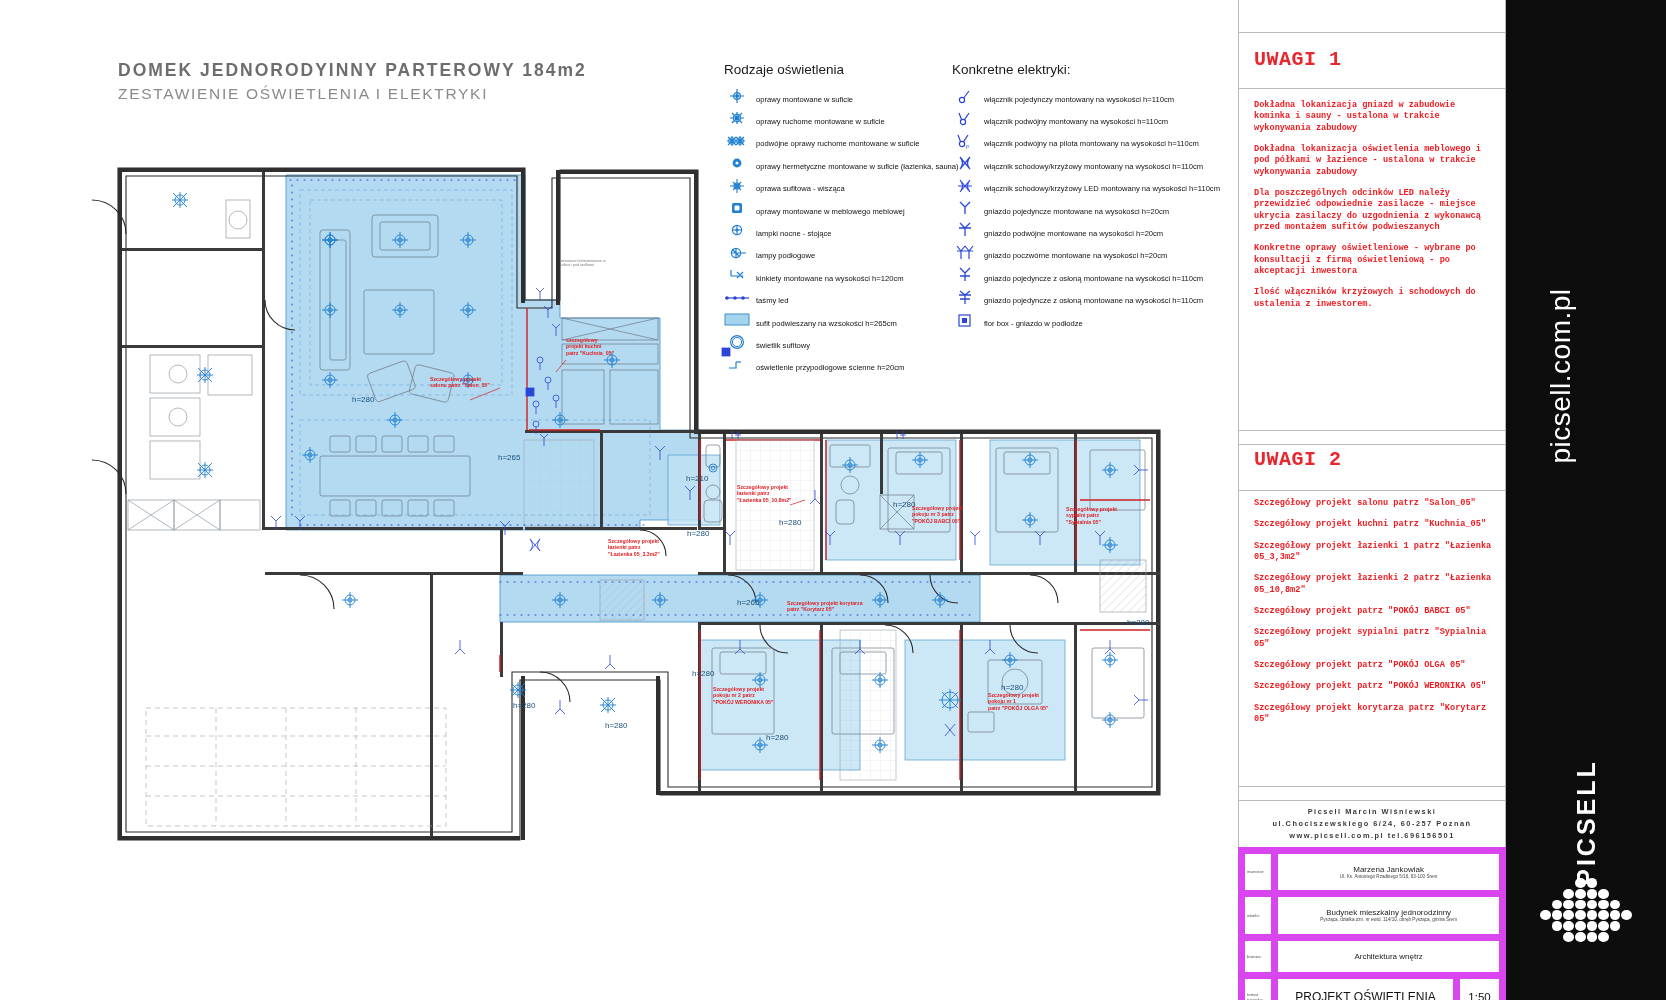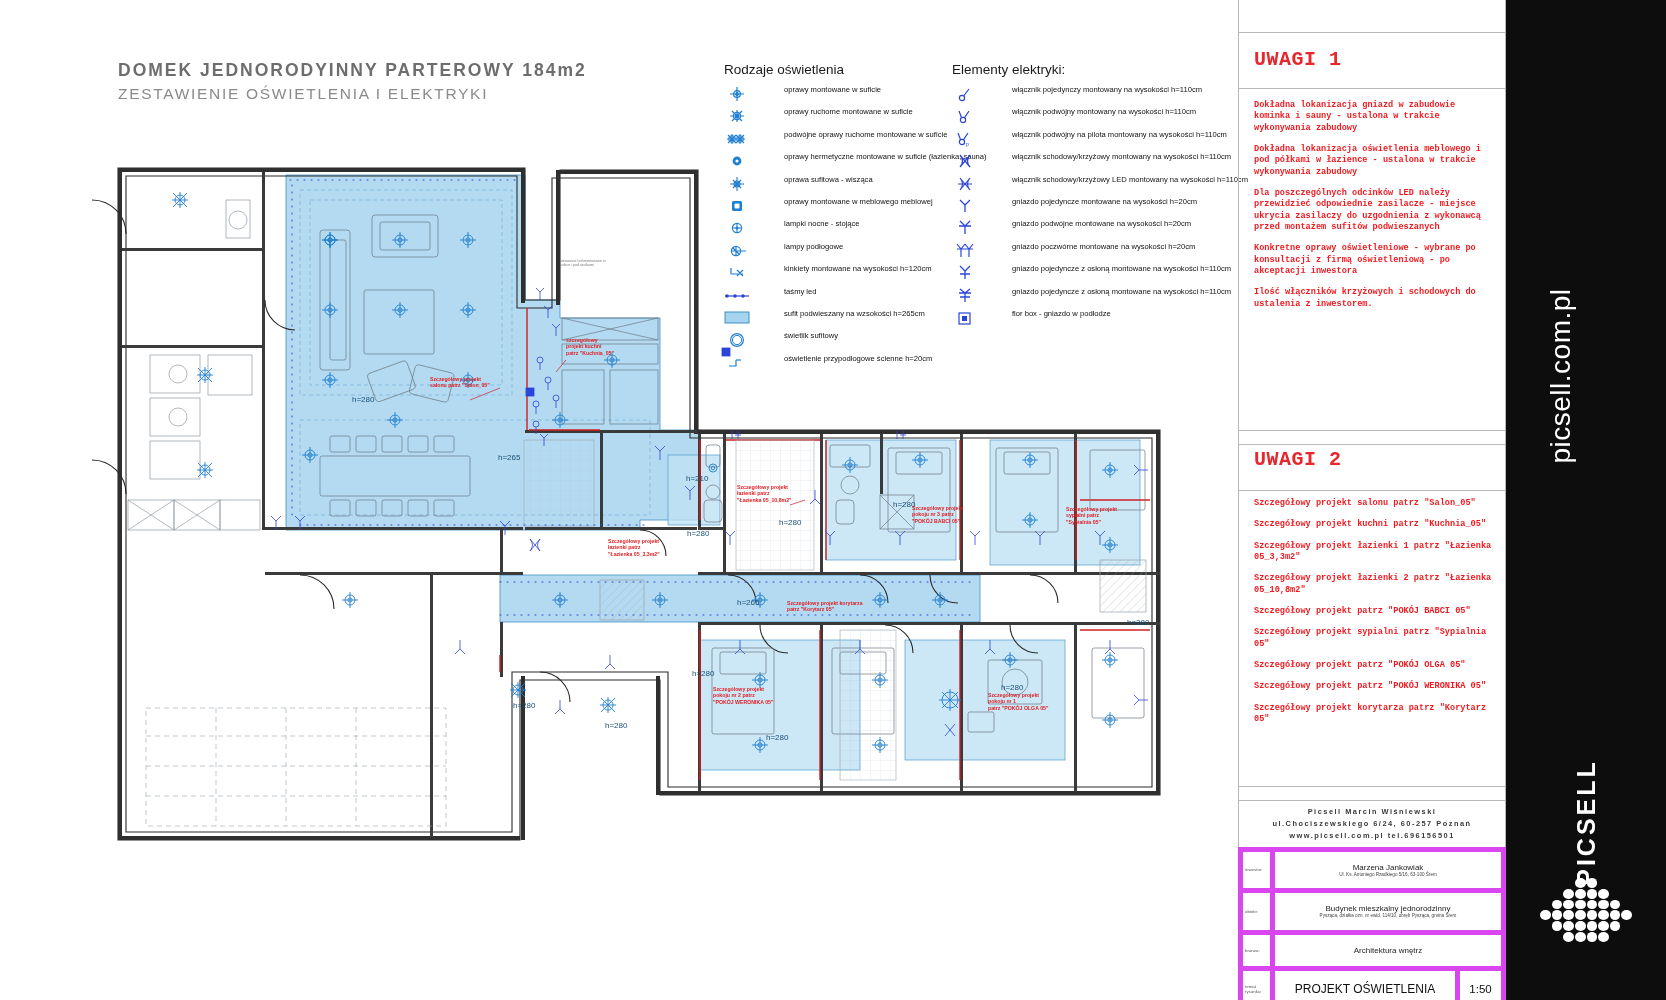--- a/index.html
+++ b/index.html
@@ -22,21 +22,21 @@
   #title-sub {
     font-size:15.5px; font-weight:normal; letter-spacing:1.7px;
     color:#8a8a8a; white-space:nowrap; margin-top:4px;
   }
 
   
   .legend { position:absolute; }
   #legend-lighting { left:724px; top:62px; width:222px; }
   #legend-electric { left:952px; top:62px; width:290px; }
   .legend-title { font-size:13.5px; color:#1a1a1a; margin-bottom:9px; white-space:nowrap; }
-  .legend-row { display:flex; align-items:flex-start; min-height:18px; margin-bottom:4.4px;gap:28px; }
+  .legend-row { display:flex; align-items:flex-end; min-height:18px; margin-bottom:4.4px; }
   .legend-sym {
     width:26px; min-width:26px; height:16px;
     display:flex; align-items:center; justify-content:center;
     margin-right:6px;
   }
   .legend-lbl { font-size:7.6px; color:#111; white-space:nowrap; line-height:1.1; }
 
   
   #right-col { position:absolute; left:1238px; top:0; width:268px; height:792px;font-family:Liberation Mono, monospace; }
   .panel-line { position:absolute; left:0; width:268px; height:1px; background:#b9b9b9; }
@@ -75,21 +75,21 @@
   }
   #brand-dots i { display:block; border-radius:50%; background:#fff; width:100%; height:100%; }
 
   
   #tb { position:absolute; left:1238px; top:800px; width:268px; }
   #tb-company { text-align:center; padding:6px 0 5px 0; }
   .tb-comp-line {
     font-size:7.4px; font-weight:bold; color:#3a3a3a; letter-spacing:1.5px; line-height:1.6;
   }
   #tb-table { width:268px; border-collapse:collapse; }
-  #tb-table td { border:5px solid #d946ef; padding:11px 2px; vertical-align:middle; }
+  #tb-table td { border:7px solid #d946ef; padding:11px 2px; vertical-align:middle; }
   .tb-key { width:32px; font-size:4.4px; color:#555; }
   .tb-val { text-align:center; }
   .tb-val .l1 { font-size:8px; color:#222; line-height:1.15; }
   .tb-val .l2 { font-size:4.6px; color:#444; line-height:1.2; }
   .tb-big { font-size:12px; color:#111; text-align:center; }
   .tb-scale { font-size:11.5px; color:#111; text-align:center; }
   .tb-num { font-size:10px; color:#111; }
   .tb-mini { font-size:4.2px; color:#666; text-align:center; }
 
   
@@ -827,21 +827,21 @@
                 <path d="M9,5H14"></path>
               </g>
             </svg>
           </span>
           <span class="legend-lbl">oświetlenie przypodłogowe ścienne h=20cm</span>
         </div>
       </div>
   </div>
 
   <div class="legend" id="legend-electric">
-    <div class="legend-title">Elementy elektryki:</div>
+    <div class="legend-title">Konkretne elektryki:</div>
     <div id="electric-rows">
         <div class="legend-row">
           <span class="legend-sym">
             <svg width="16" height="16" viewBox="0 0 16 16" xmlns="http://www.w3.org/2000/svg">
               <g fill="none" stroke="#2b45d8" stroke-width="1.2">
                 <circle cx="5" cy="12" r="2.6"></circle>
                 <path d="M6.6,10L12,3"></path>
               </g>
             </svg>
           </span>

